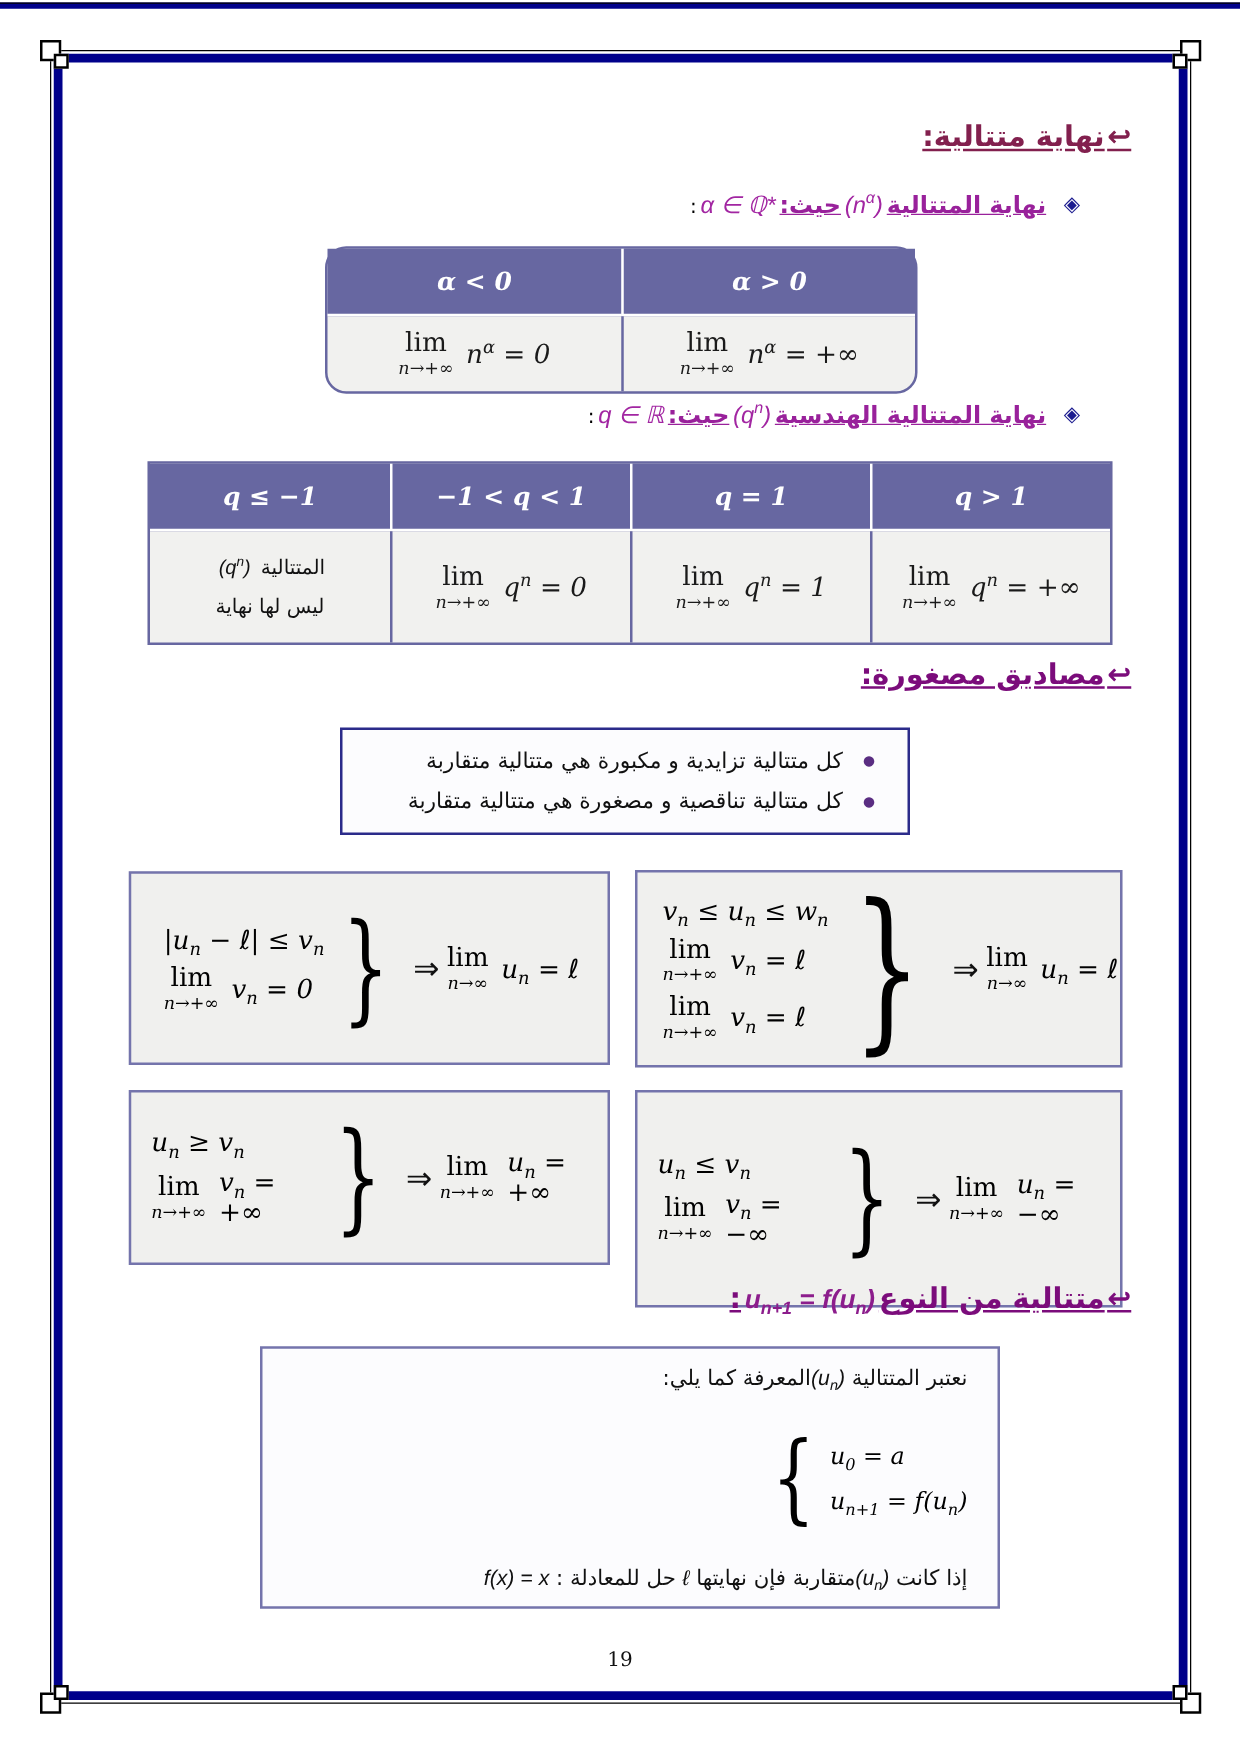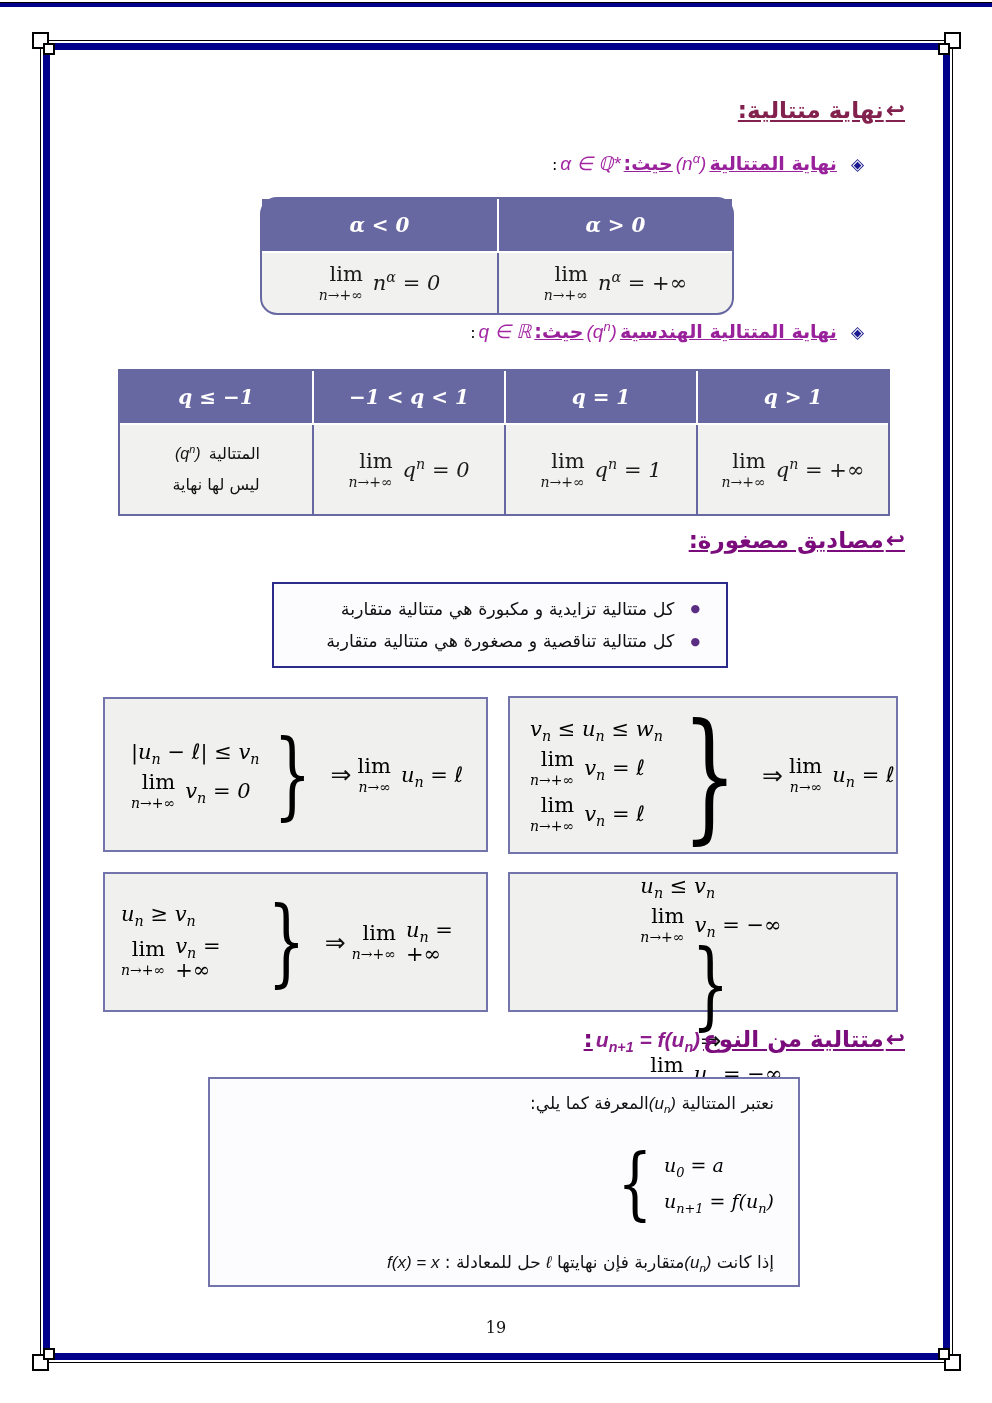--- a/index.html
+++ b/index.html
@@ -29,21 +29,21 @@
   .bullet-line{position:absolute;right:128px;direction:rtl;white-space:nowrap;display:flex;align-items:center;gap:14px;}
   .b1{top:152px;} .b2{top:320px;}
   .bullet-line .star{color:#1B1B8F;font-size:17px;}
   .bullet-line u{color:#99219B;font-weight:bold;font-size:19px;}
   .bullet-line .m{color:#A226A2;}
 
   
   .m{direction:ltr;unicode-bidi:isolate;display:inline-block;
      font-family:Liberation Sans, sans-serif;font-style:italic;font-size:19px;padding:0 3px;}
   sub,sup{font-size:68%;line-height:0;}
-  .lim{display:inline-flex;flex-direction:column;align-items:flex-end;line-height:1;
+  .lim{display:inline-flex;flex-direction:column;align-items:center;line-height:1;
        font-family:"DejaVu Serif","DejaVu Sans",serif;margin-right:10px;}
   .lim .w{font-style:normal;font-size:21px;}
   .lim .u{font-style:italic;font-size:14px;margin-top:3px;}
   .expr{font-family:"DejaVu Serif","DejaVu Sans",serif;font-style:italic;font-size:21px;direction:ltr;unicode-bidi:isolate;}
 
   
   table{border-collapse:separate;border-spacing:0;position:absolute;border:2px solid #6767A1;background:#F1F1EF;}
   .t-power{left:260px;top:197px;width:474px;border-radius:17px;}
   .t-geo{left:118px;top:369px;width:772px;}
   th{background:#6767A1;color:#fff;height:50px;font-family:"DejaVu Serif",serif;
@@ -62,21 +62,21 @@
         padding:2px 26px;box-sizing:border-box;}
   .conv .item{display:flex;align-items:center;gap:16px;font-size:17.5px;color:#111;}
   .conv .dot{color:#5A2D82;font-size:11px;}
 
   
   .thm{position:absolute;border:2px solid #7474AC;background:#F0F0EE;display:flex;align-items:center;
        padding-left:26px;box-sizing:border-box;}
   .thm-a{left:103px;top:697px;width:385px;height:155px;}
   .thm-b{left:508px;top:696px;width:390px;height:158px;padding-left:20px;}
   .thm-c{left:103px;top:872px;width:385px;height:140px;padding-left:16px;}
-  .thm-d{left:508px;top:872px;width:390px;height:140px;padding-left:16px;flex-direction:column;}
+  .thm-d{left:508px;top:872px;width:390px;height:174px;padding-left:16px;}
   .prem{display:flex;flex-direction:column;gap:8px;}
   .prem .row{display:flex;align-items:center;}
   .brace{font-family:"DejaVu Serif",serif;line-height:.85;transform:scaleX(.62);margin:0 2px;}
   .brace.two{font-size:96px;} .brace.three{font-size:140px;}
   .implies{font-size:25px;margin:0 6px;color:#111;}
   .concl{display:flex;align-items:center;}
 
   
   .rec{position:absolute;left:208px;top:1077px;width:592px;height:210px;border:2px solid #7474AC;
        background:#FCFCFE;direction:rtl;box-sizing:border-box;padding:14px 24px 12px 18px;

